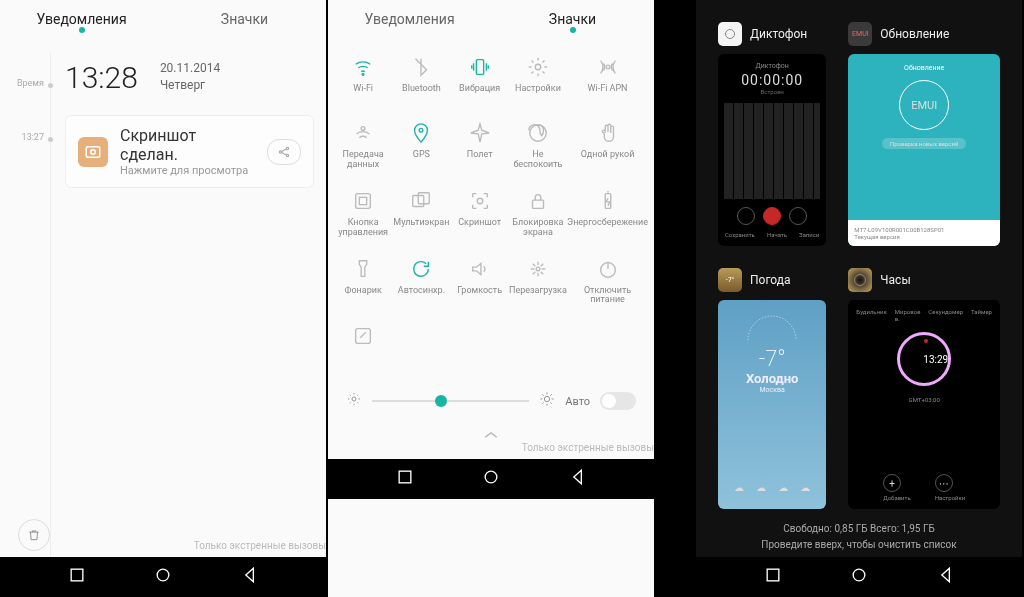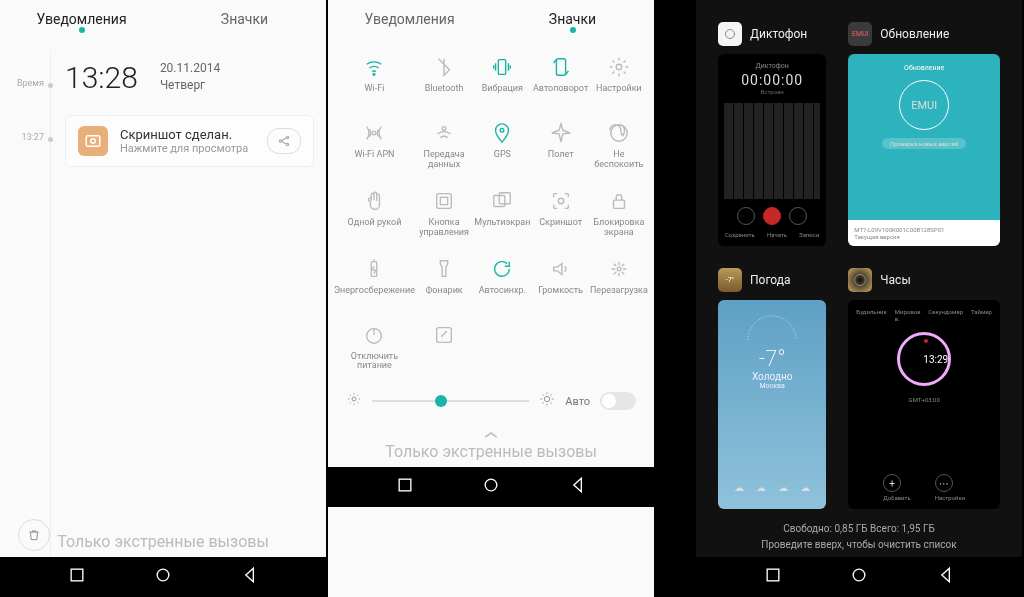--- a/index.html
+++ b/index.html
@@ -19,25 +19,25 @@
 .timeline { width: 50px; padding-top: 22px; color: #aaa; font-size: 9px; text-align: right; }
 .tl-tick { padding: 4px 6px 0 0; position: relative; }
 .tl-tick::after { content: ""; position: absolute; right: -3px; top: 9px; width: 5px; height: 5px; border-radius: 50%; background: #ccc; }
 .p1-content { flex: 1; padding-left: 14px; border-left: 1px solid #eee; }
 .clock-row { display: flex; align-items: flex-start; gap: 22px; padding: 8px 0 12px; }
 .clock { font-size: 30px; font-weight: 300; color: #222; }
 .date-col { font-size: 12px; color: #666; line-height: 1.4; }
 .notif-card { background: #fdfdfd; border: 1px solid #eee; border-radius: 6px; padding: 10px 12px; display: flex; align-items: center; gap: 12px; margin-top: 8px; }
 .notif-thumb { width: 30px; height: 30px; background:#e7b07a; border-radius:6px; display:flex; align-items:center; justify-content:center;}
 .notif-text { flex: 1; }
-.notif-title { font-size: 13px; color: #333; }
+.notif-title { font-size: 16px; color: #333; }
 .notif-sub { font-size: 11px; color: #999; }
 .share-btn { width: 34px; height: 26px; border:1px solid #ddd; border-radius:12px; display:flex; align-items:center; justify-content:center;}
 .trash { position:absolute; bottom: 6px; left: 18px; width:32px; height:32px; border:1px solid #ddd; border-radius:50%; display:flex; align-items:center; justify-content:center;}
-.emg { position:absolute; bottom:6px; left:0; right:0; text-align:center; font-size:16px; color:#bbb; }
+.emg { position:absolute; bottom:6px; left:0; right:0; text-align:right; font-size:10px; color:#bbb; }
 
 
 .toggle-grid { display:grid; grid-template-columns: repeat(5,1fr); gap: 18px 0; padding: 10px 6px; }
 .toggle { display:flex; flex-direction:column; align-items:center; gap:4px; cursor:pointer;}
 .togg-ic { width:26px; height:26px; display:flex; align-items:center; justify-content:center;}
 .togg-ic svg { width:22px; height:22px; stroke:#bbb; fill:none; stroke-width:1.5; }
 .togg-ic.active svg { stroke:#18b5a5; }
 .togg-lbl { font-size:9px; color:#888; text-align:center; line-height:1.1; min-height:18px;}
 .slider-row { display:flex; align-items:center; gap:10px; padding: 10px 18px; }
 .slider-track { flex:1; height:2px; background:#ddd; position:relative; }
@@ -168,29 +168,20 @@
       <div class="toggle">
         <div class="togg-ic active">
           <svg viewBox="0 0 24 24">
             <rect x="8" y="4" width="8" height="16" rx="1"></rect>
             <path d="M5 8v8M19 8v8M3 10v4M21 10v4"></path>
           </svg>
         </div>
         <div class="togg-lbl">Вибрация</div>
       </div>
       <div class="toggle">
-        <div class="togg-ic active">
-          <svg viewBox="0 0 24 24">
-            <rect x="7" y="3" width="10" height="18" rx="2"></rect>
-            <path d="M4 8a8 8 0 0 1 3-4M20 16a8 8 0 0 1-3 4"></path>
-          </svg>
-        </div>
-        <div class="togg-lbl">Автоповорот</div>
-      </div>
-      <div class="toggle">
         <div class="togg-ic ">
           <svg viewBox="0 0 24 24">
             <circle cx="12" cy="12" r="3"></circle>
             <path d="M12 2v3M12 19v3M2 12h3M19 12h3M4.9 4.9l2.1 2.1M17 17l2.1 2.1M4.9 19.1L7 17M17 7l2.1-2.1"></path>
           </svg>
         </div>
         <div class="togg-lbl">Настройки</div>
       </div>
       <div class="toggle">
         <div class="togg-ic ">
@@ -426,21 +417,21 @@
         <div class="card-ico" style="background:linear-gradient(#b99a5a,#7a5a2a);">
           <span style="font-size:7px;color:#fff;">-7°</span>
         </div>
         <div class="card-title">Погода</div>
       </div>
       <div class="card-body weather-body">
         <svg width="60" height="36" viewBox="0 0 100 60" stroke="#fff" fill="none" stroke-width="1">
           <path d="M10 50 A40 40 0 0 1 90 50" stroke-dasharray="2 3"></path>
         </svg>
         <div class="w-temp">-7°</div>
-        <div style="font-size:10px;color:#eef;">Холодно</div>
+        <div style="font-size:13px;color:#eef;font-weight:bold;">Холодно</div>
         <div style="font-size:7px;color:#eef;">Москва</div>
         <div style="margin-top:auto;width:100%;height:24px;display:flex;justify-content:space-around;align-items:center;">
           <span style="font-size:10px;">☁</span>
             <span style="font-size:10px;">☁</span>
             <span style="font-size:10px;">☁</span>
             <span style="font-size:10px;">☁</span>
         </div>
       </div>
     </div>
 

